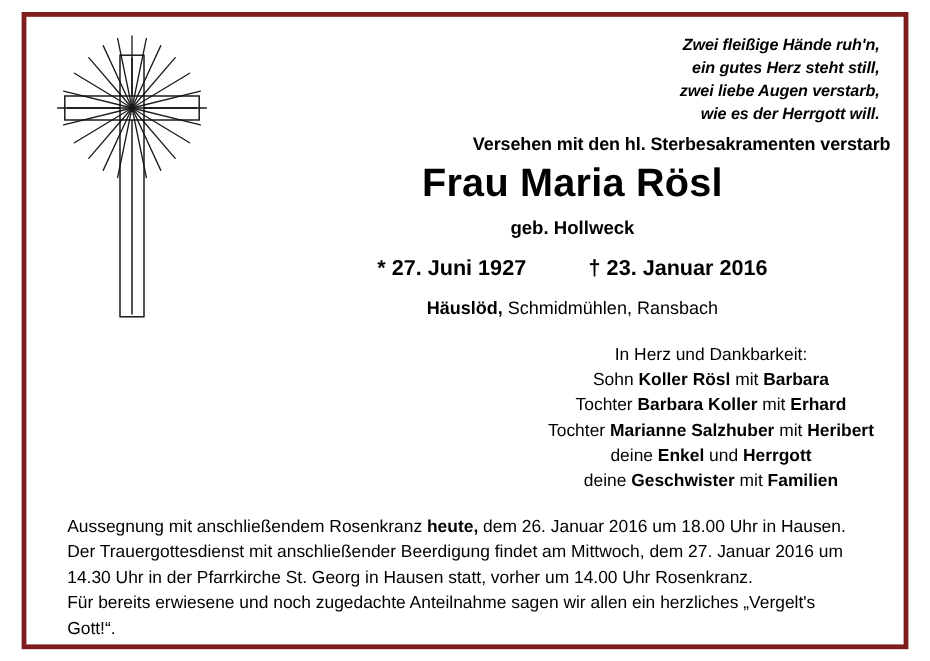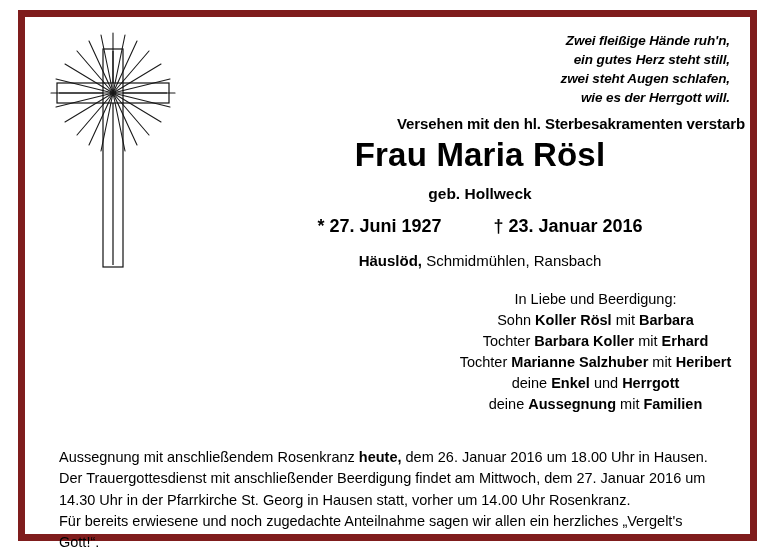--- a/index.html
+++ b/index.html
@@ -17,21 +17,21 @@
     height: 551px;
     background: #ffffff;
     overflow: hidden;
   }
   .notice {
     position: absolute;
     left: 18px;
     top: 10px;
     width: 739px;
     height: 531px;
-    border: 7px solid #7f1d1d;
+    border: 4px solid #7f1d1d;
     box-sizing: border-box;
     background: #ffffff;
   }
   
   .cross-wrap {
     position: absolute;
     left: 10px;
     top: 14px;
     width: 190px;
     height: 250px;
@@ -102,21 +102,20 @@
 
   
   .footer {
     position: absolute;
     left: 34px;
     right: 30px;
     top: 415px;
     font-size: 14.5px;
     line-height: 1.47;
     text-align: left;
-    margin-top: 15px;
   }
   .footer p {
     margin: 0;
   }
   .footer b { font-weight: bold; }
 </style>
 </head>
 <body>
 
 <div class="page">
@@ -160,54 +159,54 @@
           <line x1="78" y1="72" x2="78" y2="234"></line>
           <line x1="24" y1="62" x2="68" y2="62"></line>
           <line x1="88" y1="62" x2="132" y2="62"></line>
         </g>
       </svg>
     </div>
 
     <div class="verse">
       <div>Zwei fleißige Hände ruh'n,</div>
       <div>ein gutes Herz steht still,</div>
-      <div>zwei steht Augen schlafen,</div>
+      <div>zwei liebe Augen verstarb,</div>
       <div>wie es der Herrgott will.</div>
     </div>
 
     <div class="center-block">
       <div class="sacrament">Versehen mit den hl. Sterbesakramenten verstarb</div>
       <div class="name">Frau Maria Rösl</div>
       <div class="maiden">geb. Hollweck</div>
       <div class="dates">
         <span>* 27. Juni 1927</span>
         <span class="gap"></span>
         <span>† 23. Januar 2016</span>
       </div>
       <div class="places">
         <b>Häuslöd,</b><span> Schmidmühlen, Ransbach</span>
       </div>
     </div>
 
     <div class="family">
-      <div class="line">In Liebe und Beerdigung:</div>
+      <div class="line">In Herz und Dankbarkeit:</div>
       <div class="line">
         <span>Sohn </span><b>Koller Rösl</b><span> mit </span><b>Barbara</b>
       </div>
       <div class="line">
         <span>Tochter </span><b>Barbara Koller</b><span> mit </span><b>Erhard</b>
       </div>
       <div class="line">
         <span>Tochter </span><b>Marianne Salzhuber</b><span> mit </span><b>Heribert</b>
       </div>
       <div class="line">
         <span>deine </span><b>Enkel</b><span> und </span><b>Herrgott</b>
       </div>
       <div class="line">
-        <span>deine </span><b>Aussegnung</b><span> mit </span><b>Familien</b>
+        <span>deine </span><b>Geschwister</b><span> mit </span><b>Familien</b>
       </div>
     </div>
 
     <div class="footer">
       <p>
         <span>Aussegnung mit anschließendem Rosenkranz </span><b>heute,</b><span> dem 26. Januar 2016 um 18.00 Uhr in Hausen. Der Trauergottesdienst mit anschließender Beerdigung findet am Mittwoch, dem 27. Januar 2016 um 14.30 Uhr in der Pfarrkirche St. Georg in Hausen statt, vorher um 14.00 Uhr Rosenkranz.</span>
       </p>
       <p>Für bereits erwiesene und noch zugedachte Anteilnahme sagen wir allen ein herzliches „Vergelt's Gott!“.</p>
     </div>
 

